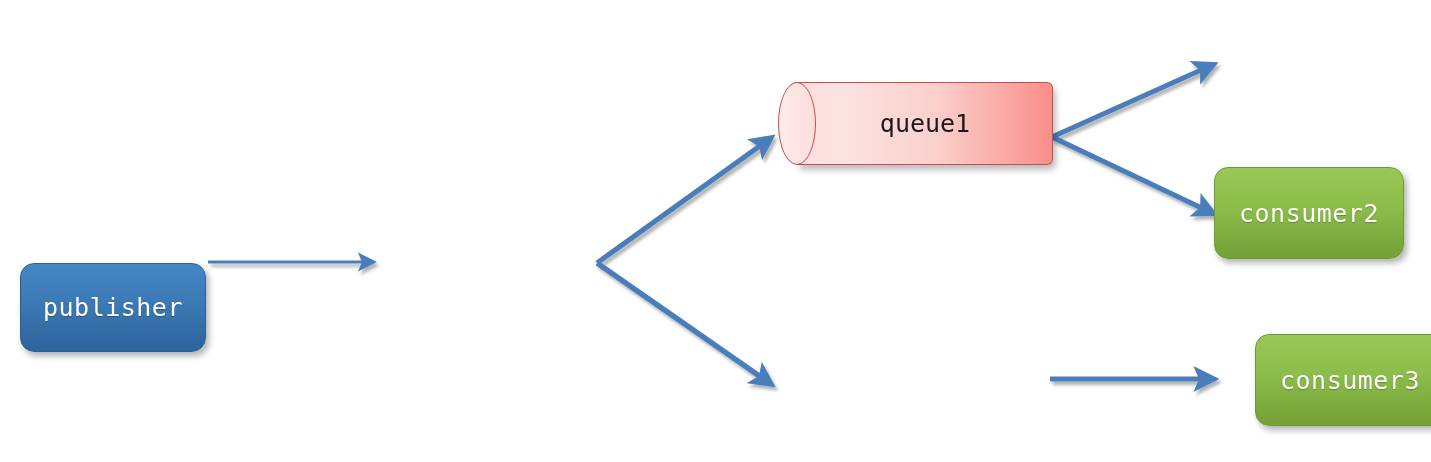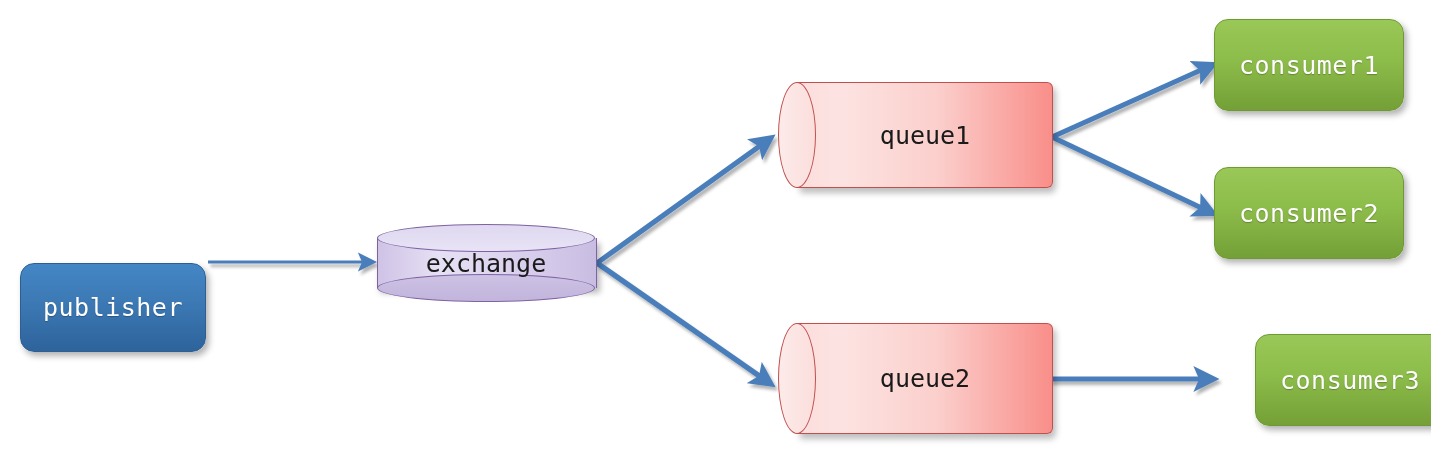--- a/index.html
+++ b/index.html
@@ -180,42 +180,28 @@
       <line x1="1052" y1="137" x2="1210" y2="212" stroke="#4A7EBB" stroke-width="5.2" marker-end="url(#arrowThick)"></line>
 
       <line x1="1050" y1="379" x2="1210" y2="379" stroke="#4A7EBB" stroke-width="5.2" marker-end="url(#arrowThick)"></line>
     </g>
   </svg>
 
   <div class="node-box publisher" style="left:20px; top:217px; width:186px; height:89px;">
     <span>publisher</span>
   </div>
 
-  <div class="cyl-v" style="left:377px; top:224px; width:218px; height:78px;">
-    <div class="body"></div>
-    <div class="bottom"></div>
-    <div class="top"></div>
-    <div class="label">exchange</div>
-  </div>
-
-  <div class="cyl-h" style="left:778px; top:82px; width:275px; height:106px;">
+
+  <div class="cyl-h" style="left:778px; top:82px; width:275px; height:83px;">
     <div class="body"></div>
     <div class="cap"></div>
     <div class="label">queue1</div>
   </div>
 
-  <div class="cyl-h" style="left:778px; top:323px; width:275px; height:111px;">
-    <div class="body"></div>
-    <div class="cap"></div>
-    <div class="label">queue2</div>
-  </div>
-
-  <div class="node-box consumer" style="left:1214px; top:19px; width:190px; height:92px;">
-    <span>consumer1</span>
-  </div>
+
 
   <div class="node-box consumer" style="left:1214px; top:167px; width:190px; height:92px;">
     <span>consumer2</span>
   </div>
 
   <div class="node-box consumer" style="left:1214px; top:334px; width:190px; height:92px;margin-left:41px;">
     <span>consumer3</span>
   </div>
 
 </div>

